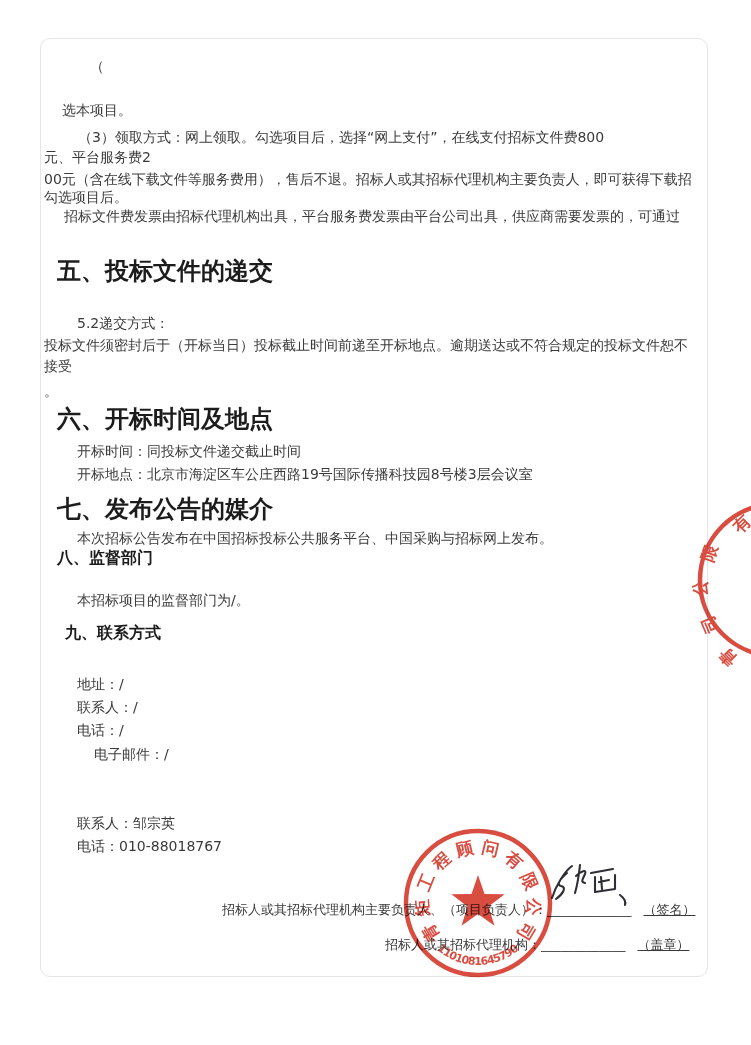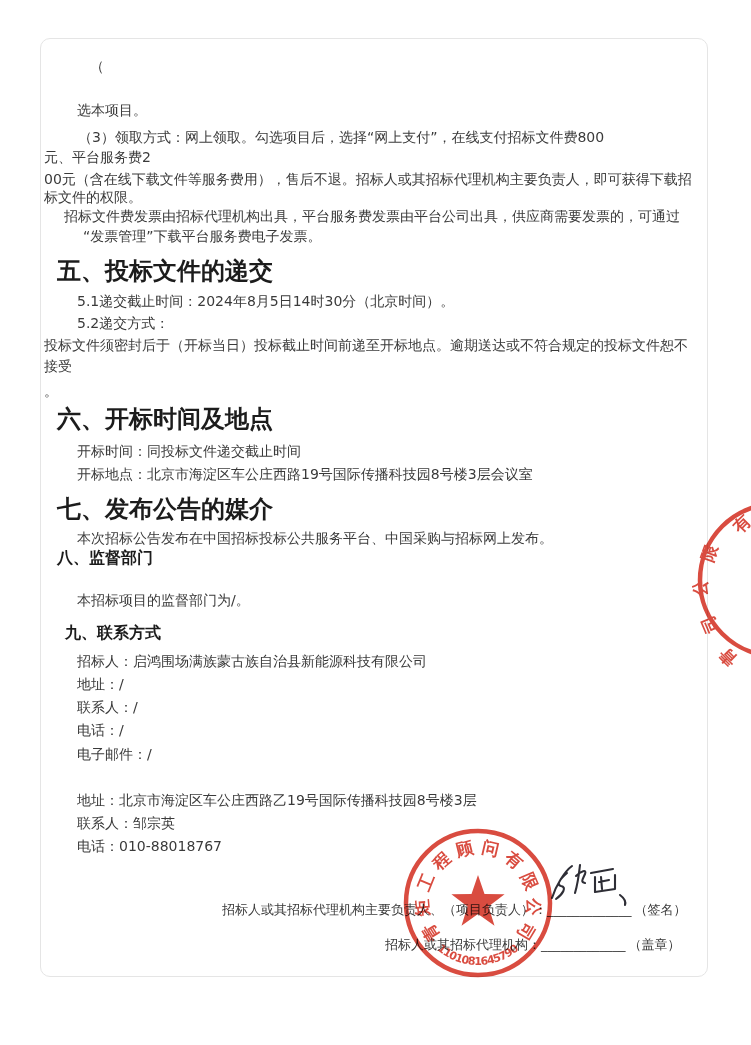--- a/index.html
+++ b/index.html
@@ -9,64 +9,60 @@
   }
   #card{
     position:absolute;left:40px;top:38px;width:666px;height:937px;
     background:#ffffff;border:1px solid #e5e5e5;border-radius:10px;
   }
   .ln{position:absolute;font-size:14px;line-height:18px;white-space:nowrap;color:#3a3a3a;}
   .hd{position:absolute;font-weight:bold;color:#1c1c1c;white-space:nowrap;}
   .hd.big{font-size:24px;}
   .hd.small{font-size:16px;}
   .sig{position:absolute;font-size:13px;color:#3a3a3a;white-space:nowrap;}
-  .sig .sp{margin-left:3px;}
+  .sig .sp{margin-left:12px;text-decoration:underline;}
   .stamp{position:absolute;mix-blend-mode:multiply;opacity:0.92;}
   .stamp text{font-family:"DejaVu Sans","Liberation Sans",sans-serif;font-weight:bold;}
   .handsig{position:absolute;}
 </style>
 </head>
 <body>
 
 <div id="page">
   <div id="card"></div>
 
   <div class="ln" style="left:90px;top:57px">（</div>
-  <div class="ln" style="left:77px;top:101px">选本项目。</div>
+  <div class="ln" style="left:62px;top:101px">选本项目。</div>
   <div class="ln" style="left:78px;top:128px">（3）领取方式：网上领取。勾选项目后，选择“网上支付”，在线支付招标文件费800</div>
   <div class="ln" style="left:44px;top:148px">元、平台服务费2</div>
   <div class="ln" style="left:44px;top:170px">00元（含在线下载文件等服务费用），售后不退。招标人或其招标代理机构主要负责人，即可获得下载招</div>
-  <div class="ln" style="left:44px;top:188px">标文件的权限。</div>
+  <div class="ln" style="left:44px;top:188px">勾选项目后。</div>
   <div class="ln" style="left:64px;top:207px">招标文件费发票由招标代理机构出具，平台服务费发票由平台公司出具，供应商需要发票的，可通过</div>
-  <div class="ln" style="left:83px;top:227px">“发票管理”下载平台服务费电子发票。</div>
 
   <div class="hd big" style="left:57px;top:255px">五、投标文件的递交</div>
-  <div class="ln" style="left:77px;top:292px">5.1递交截止时间：2024年8月5日14时30分（北京时间）。</div>
   <div class="ln" style="left:77px;top:314px">5.2递交方式：</div>
   <div class="ln" style="left:44px;top:336px">投标文件须密封后于（开标当日）投标截止时间前递至开标地点。逾期送达或不符合规定的投标文件恕不</div>
   <div class="ln" style="left:44px;top:357px">接受</div>
   <div class="ln" style="left:44px;top:382px">。</div>
 
   <div class="hd big" style="left:57px;top:403px">六、开标时间及地点</div>
   <div class="ln" style="left:77px;top:442px">开标时间：同投标文件递交截止时间</div>
   <div class="ln" style="left:77px;top:465px">开标地点：北京市海淀区车公庄西路19号国际传播科技园8号楼3层会议室</div>
 
   <div class="hd big" style="left:57px;top:493px">七、发布公告的媒介</div>
   <div class="ln" style="left:77px;top:529px">本次招标公告发布在中国招标投标公共服务平台、中国采购与招标网上发布。</div>
 
   <div class="hd small" style="left:57px;top:548px">八、监督部门</div>
   <div class="ln" style="left:77px;top:591px">本招标项目的监督部门为/。</div>
 
   <div class="hd small" style="left:65px;top:623px">九、联系方式</div>
-  <div class="ln" style="left:77px;top:652px">招标人：启鸿围场满族蒙古族自治县新能源科技有限公司</div>
   <div class="ln" style="left:77px;top:675px">地址：/</div>
   <div class="ln" style="left:77px;top:698px">联系人：/</div>
   <div class="ln" style="left:77px;top:721px">电话：/</div>
-  <div class="ln" style="left:77px;top:745px">电子邮件：/</div>
-  <div class="ln" style="left:77px;top:791px">地址：北京市海淀区车公庄西路乙19号国际传播科技园8号楼3层</div>
+  <div class="ln" style="left:94px;top:745px">电子邮件：/</div>
   <div class="ln" style="left:77px;top:814px">联系人：邹宗英</div>
   <div class="ln" style="left:77px;top:837px">电话：010-88018767</div>
 
   <div class="sig" style="left:222px;top:901px">
     <span>招标人或其招标代理机构主要负责人、（项目负责人）：</span><span>_____________</span><span class="sp">（签名）</span>
   </div>
   <div class="sig" style="left:385px;top:936px">
     <span>招标人或其招标代理机构：</span><span>_____________</span><span class="sp">（盖章）</span>
   </div>
 

